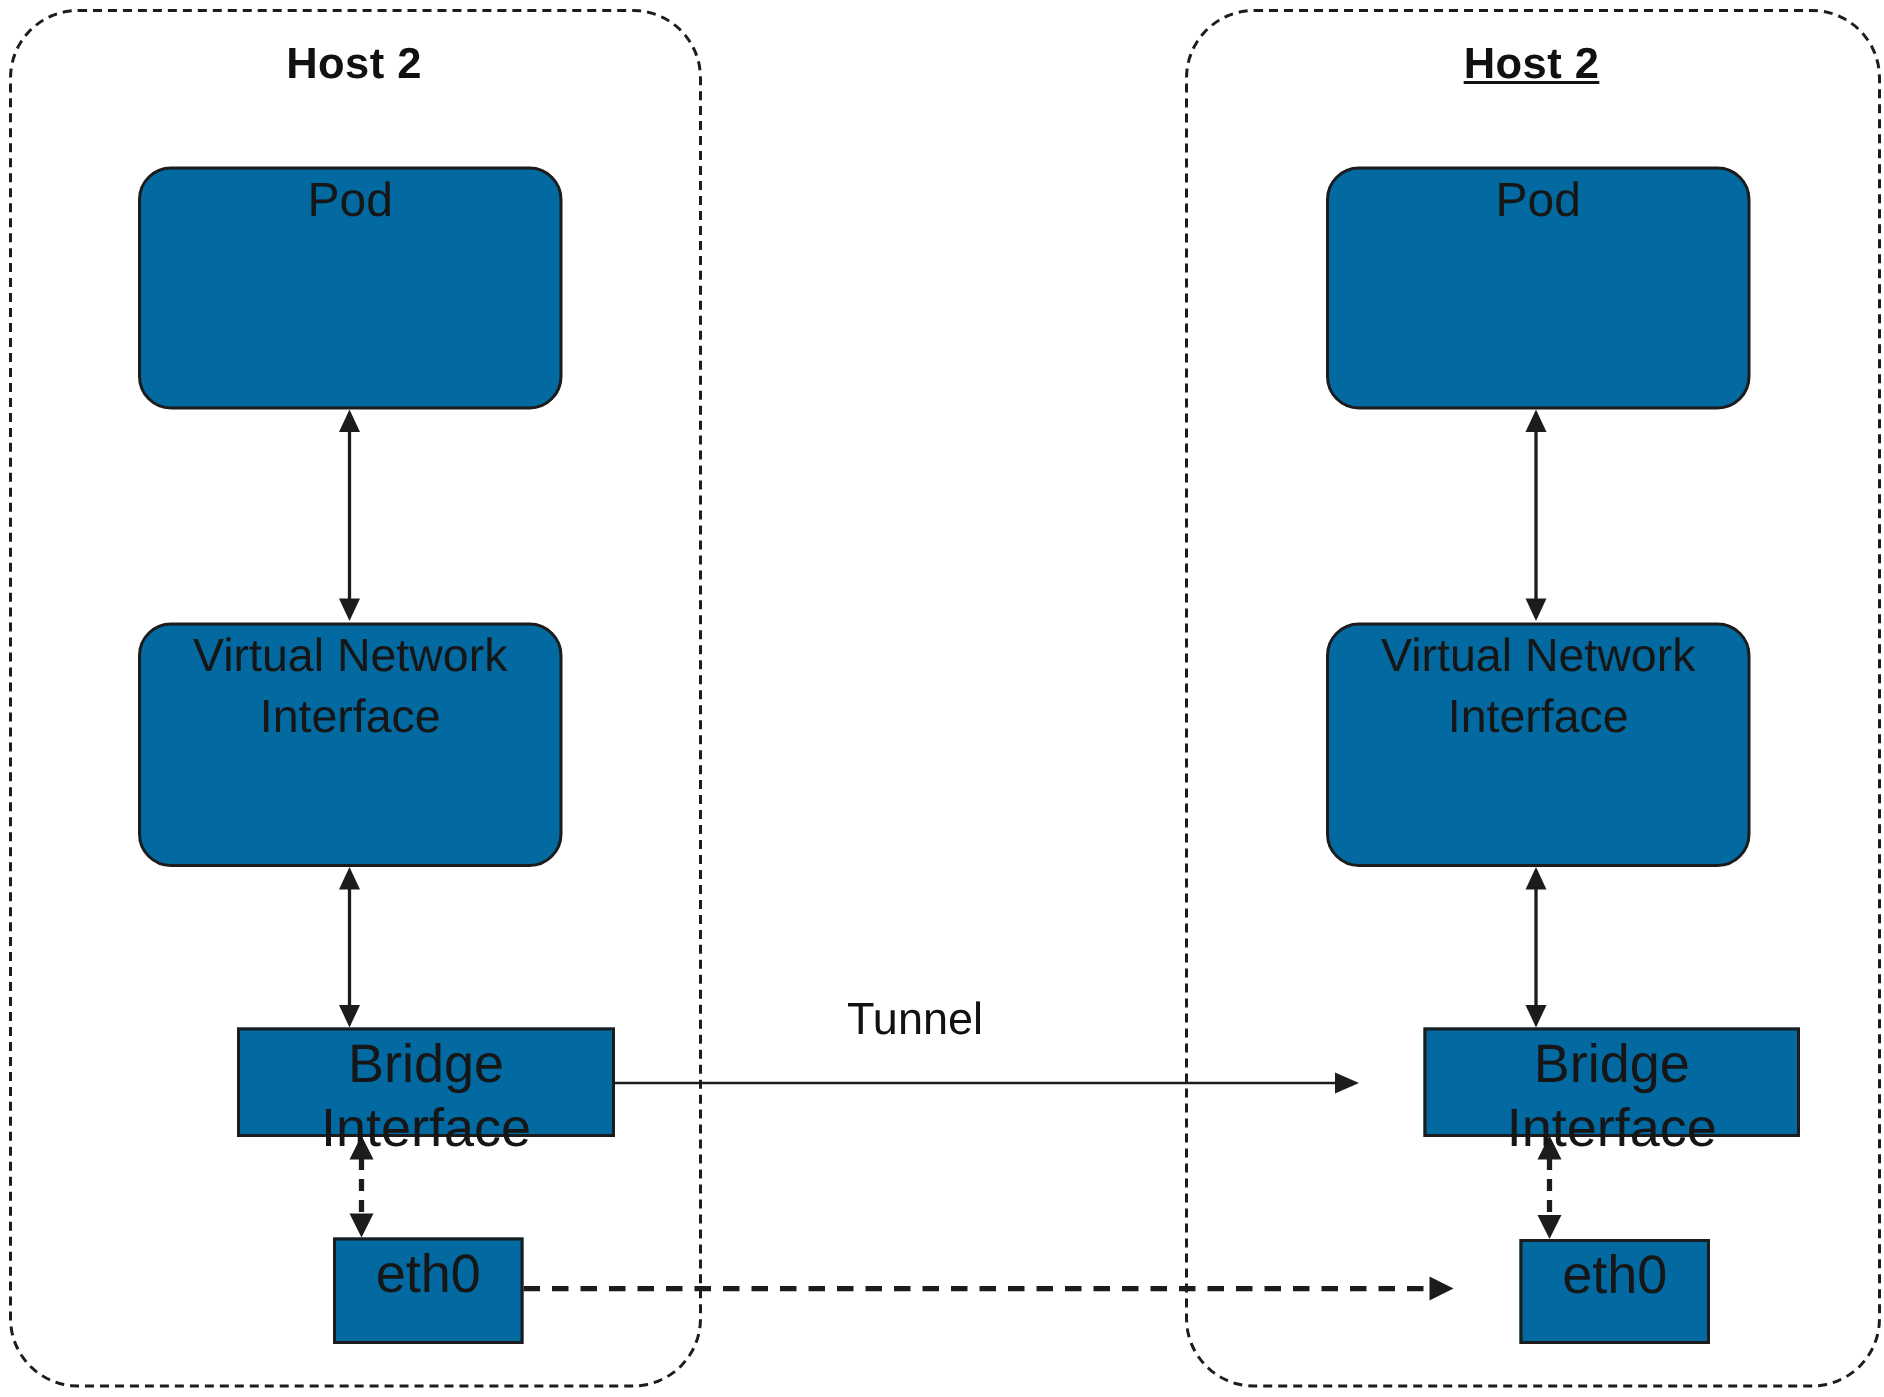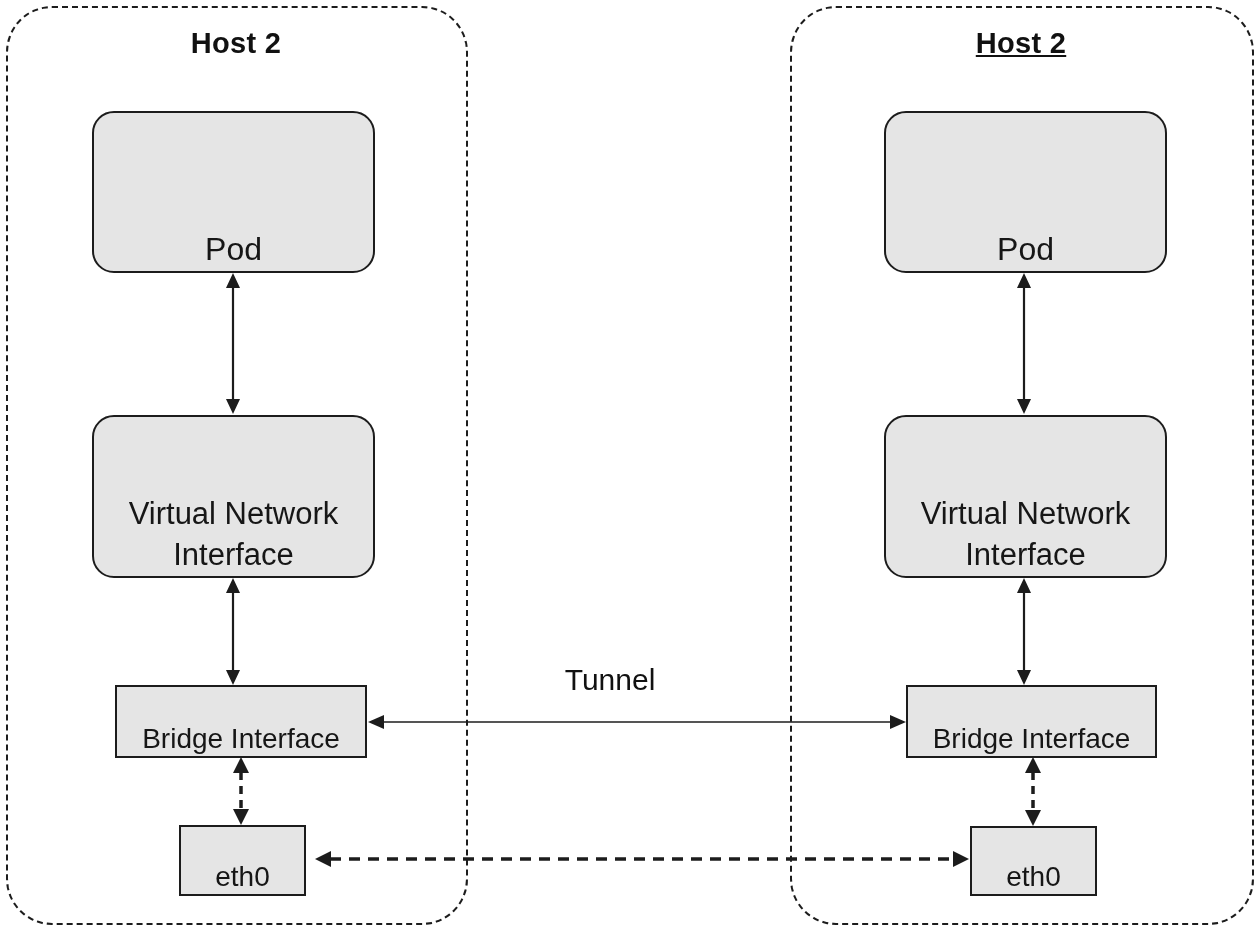--- a/index.html
+++ b/index.html
@@ -33,32 +33,32 @@
     position: absolute;
     text-align: center;
     font-size: 29px;
     font-weight: bold;
     color: #111111;
     letter-spacing: 0.3px;
   }
   .node {
     position: absolute;
     border: 2.2px solid #1c1c1c;
-    background: #e5e5e5;
+    background: #0369a1;
     display: flex;
-    align-items: flex-end;
+    align-items: flex-start;
     justify-content: center;
     text-align: center;
     box-sizing: border-box;
   }
   .node.rounded { border-radius: 22px; }
   .node.square  { border-radius: 0; }
   .label-lg { font-size: 32px; line-height: 1.3; }
   .label-md { font-size: 31px; line-height: 1.32; padding: 0 8px; }
-  .label-sm { font-size: 28px; line-height: 1.2; }
+  .label-sm { font-size: 36px; line-height: 1.2; margin-left: 43px; }
   .tunnel-label {
     position: absolute;
     left: 530px;
     top: 663px;
     width: 160px;
     text-align: center;
     font-size: 30px;
     color: #111111;
   }
 </style>

